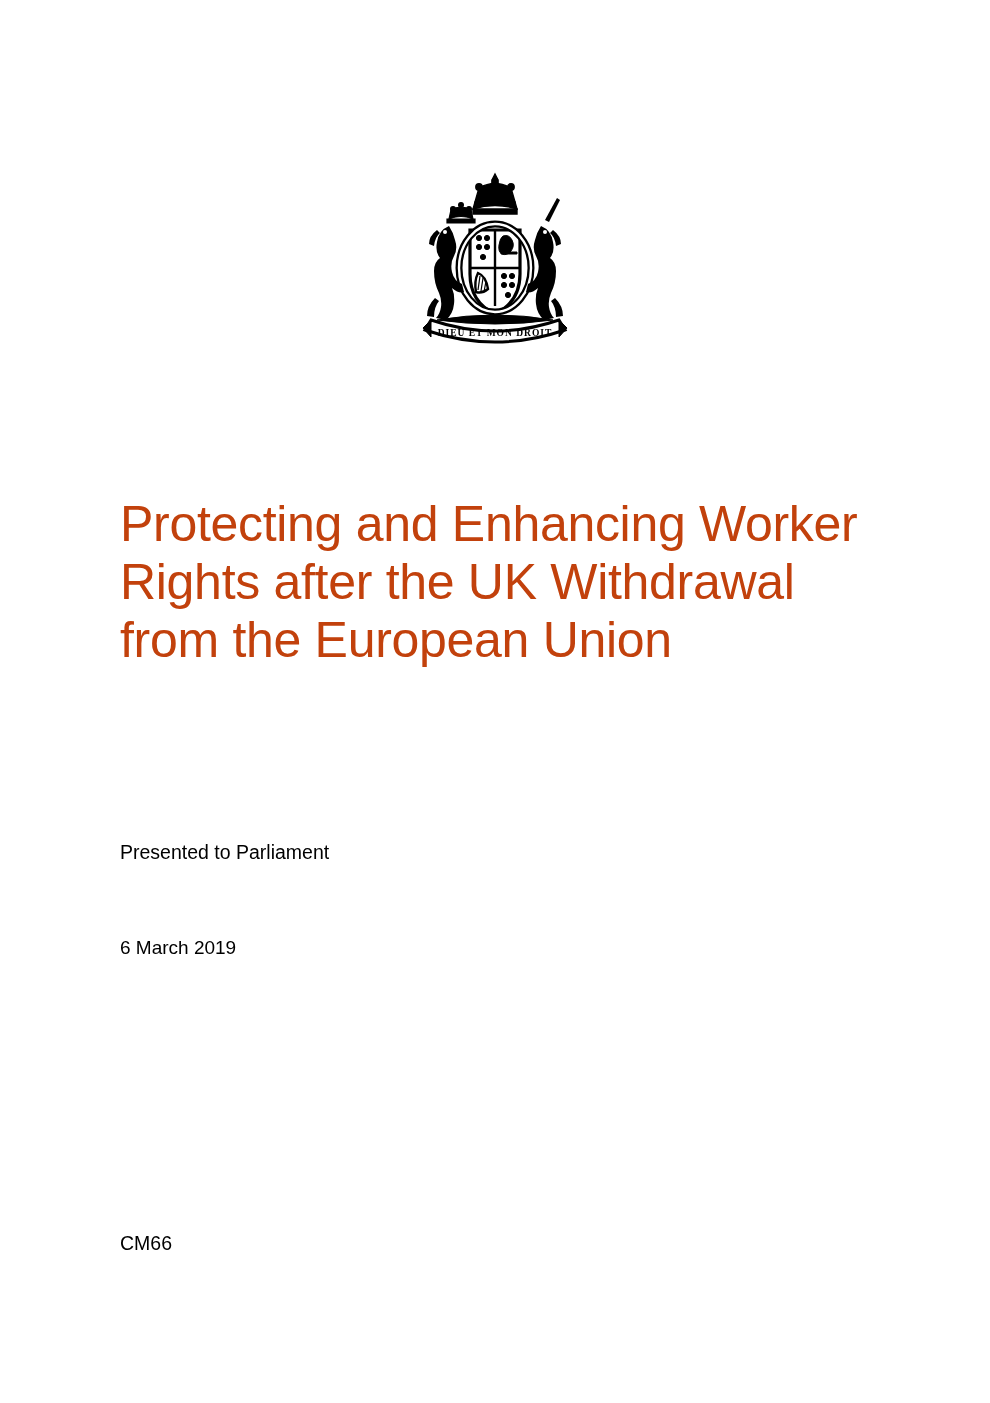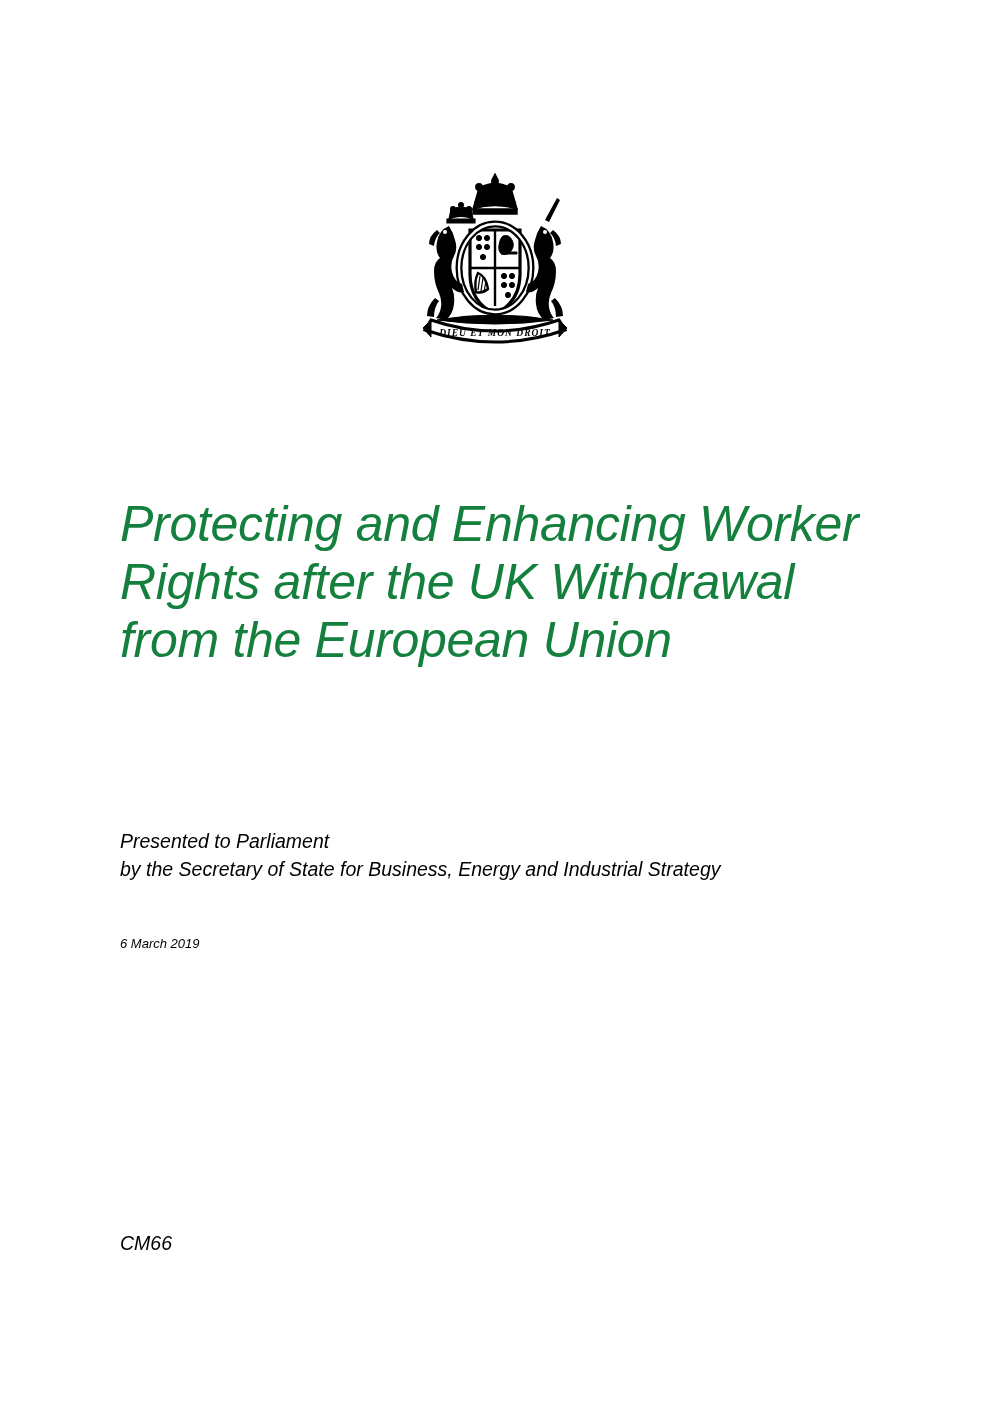--- a/index.html
+++ b/index.html
@@ -13,21 +13,20 @@
     font-family: "Liberation Sans", sans-serif;
     color: #000000;
     position: relative;
     overflow: hidden;
   }
   .page {
     position: relative;
     width: 990px;
     height: 1214px;
     box-sizing: border-box;
-    font-style: italic;
   }
 
   
   .crest-wrap {
     position: absolute;
     top: 168px;
     left: 0;
     width: 990px;
     display: flex;
     justify-content: center;
@@ -45,42 +44,43 @@
     top: 495px;
     left: 120px;
     width: 760px;
   }
   .doc-title {
     font-size: 50px;
     line-height: 1.16;
     font-weight: normal;
     letter-spacing: -0.3px;
     margin: 0;
-    color: #15803d;
+    color: #c2410c;
     font-family: "Liberation Sans", sans-serif;
   }
 
   
   .presented {
     position: absolute;
     top: 828px;
     left: 120px;
     width: 790px;
     font-size: 19.5px;
     line-height: 1.42;
   }
   .presented div {
     white-space: nowrap;
+    margin-top: 11px;
   }
 
   .date-line {
     position: absolute;
     top: 935px;
     left: 120px;
-    font-size: 13px;
+    font-size: 19px;
     line-height: 1.42;
   }
 
   
   .ref-number {
     position: absolute;
     top: 1230px;
     left: 120px;
     font-size: 19.5px;
     line-height: 1.42;
@@ -174,20 +174,19 @@
       </g>
     </svg>
   </div>
 
   <div class="title-block">
     <h1 class="doc-title">Protecting and Enhancing Worker Rights after the UK Withdrawal from the European Union</h1>
   </div>
 
   <div class="presented">
     <div>Presented to Parliament</div>
-    <div>by the Secretary of State for Business, Energy and Industrial Strategy</div>
   </div>
 
   <div class="date-line">6 March 2019</div>
 
   <div class="ref-number">CM66</div>
 
 </div>
 
 </body></html>

